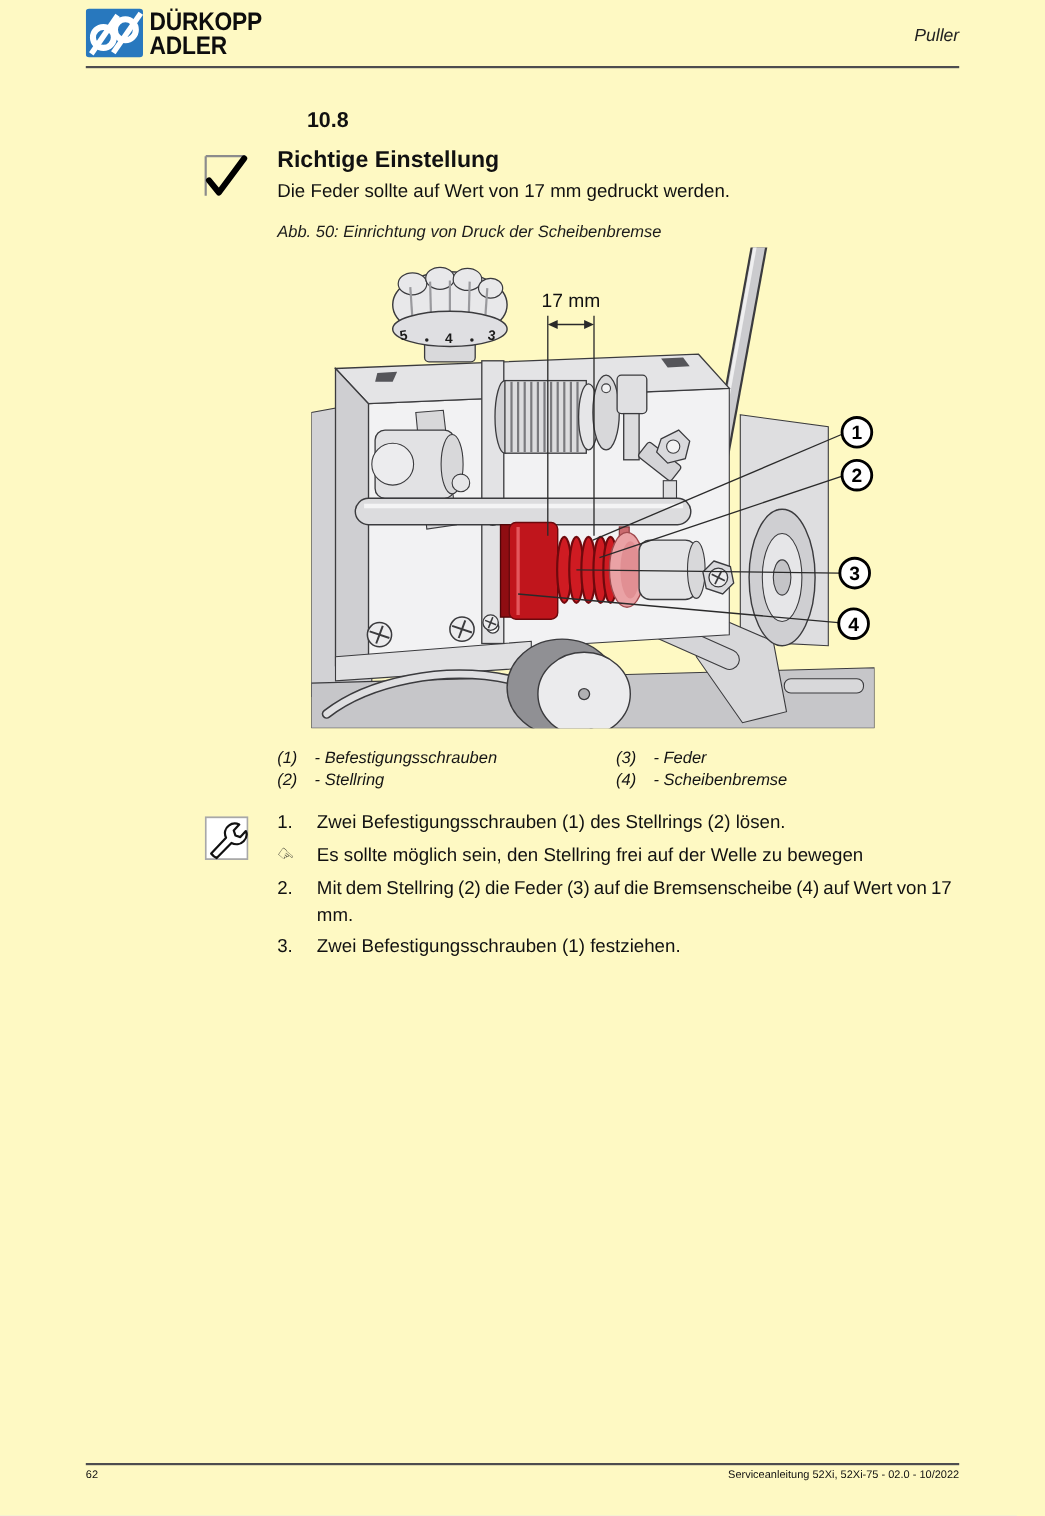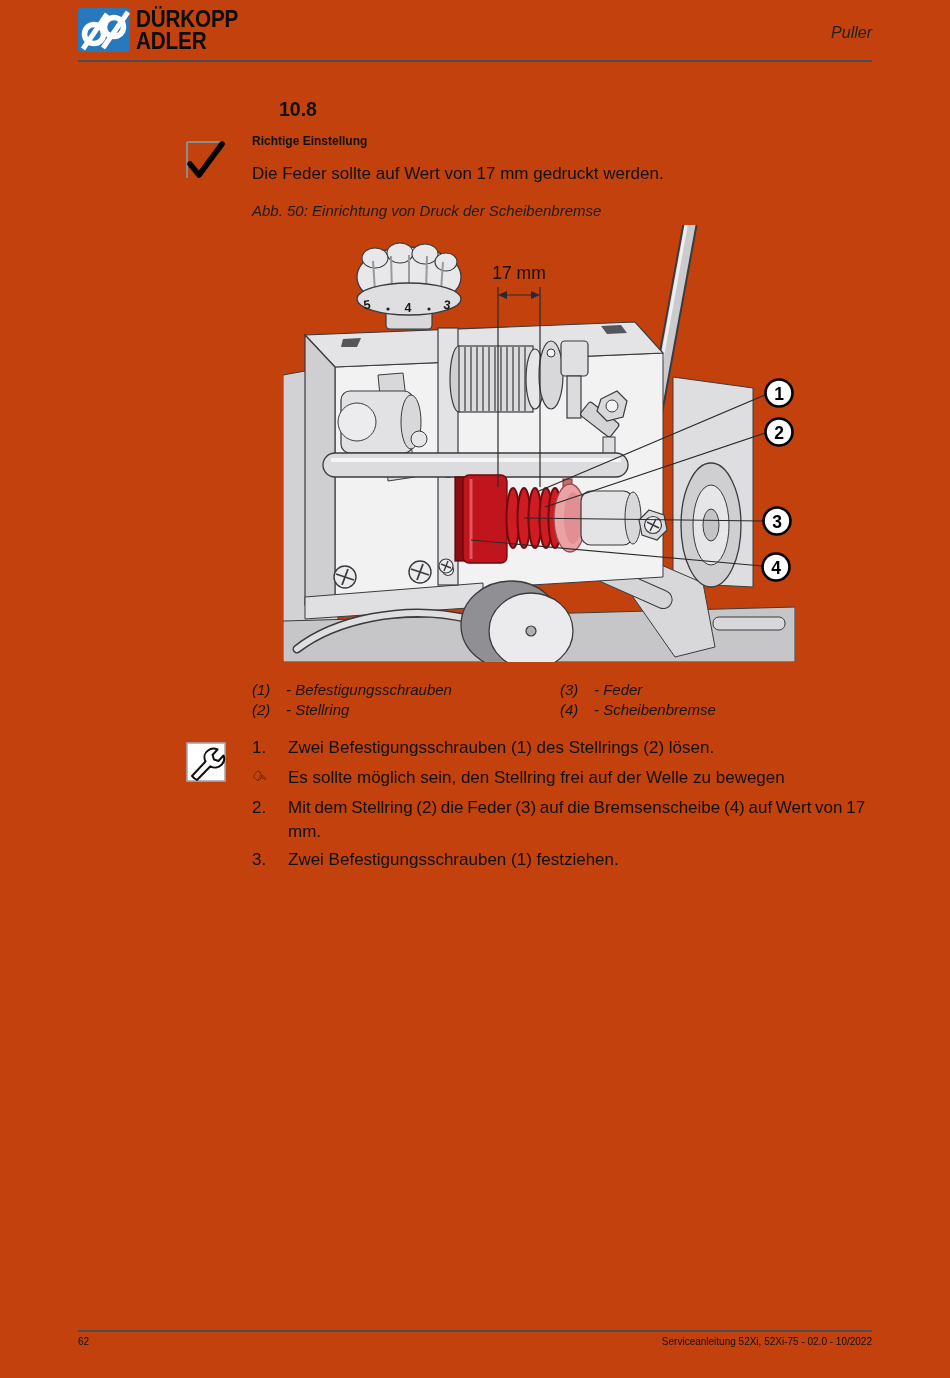--- a/index.html
+++ b/index.html
@@ -1,32 +1,32 @@
 <!DOCTYPE html>
 <html><head>
 <meta charset="utf-8">
 <style>
   html,body{margin:0;padding:0;background:#e8e8e8;}
   .page{
     position:relative; width:950px; height:1378px; margin:0 auto;
-    background:#c2410c; overflow:hidden;
+    background:#fef9c3; overflow:hidden;
     font-family:"Liberation Sans","DejaVu Sans",sans-serif; color:#111;
   }
   .abs{position:absolute;}
 
   
   .brand{left:136px; top:9px; font-weight:bold; font-size:23px; line-height:21.5px;
          letter-spacing:-0.2px; transform:scaleX(.9); transform-origin:left top; color:#0d0d0d;}
   .topic{right:78px; top:24px; font-style:italic; font-size:16px; color:#222;}
   .rule{left:78px; width:794px; height:2px; background:#4d4d4f;}
 
   
   .h-main{left:252px; top:98px; font-size:19.5px; font-weight:bold; display:flex;}
   .h-main .num{width:50px;margin-left:27px;}
-  .h-sub{left:252px; top:134px; font-size:12px; font-weight:bold;text-align:center;}
+  .h-sub{left:252px; top:134px; font-size:21px; font-weight:bold;text-align:center;}
   .body-line{left:252px; top:164px; font-size:17px;}
   .fig-caption{left:252px; top:202px; font-size:15px; font-style:italic; color:#1c1c1c;}
 
   
   .legend-col{top:680px; font-size:15px; font-style:italic; line-height:20px; color:#151515;}
   .legend-col .row{display:flex;}
   .legend-col .n{width:34px;}
 
   
   .step{left:252px; width:620px; font-size:17px; line-height:23.5px; display:flex;}

